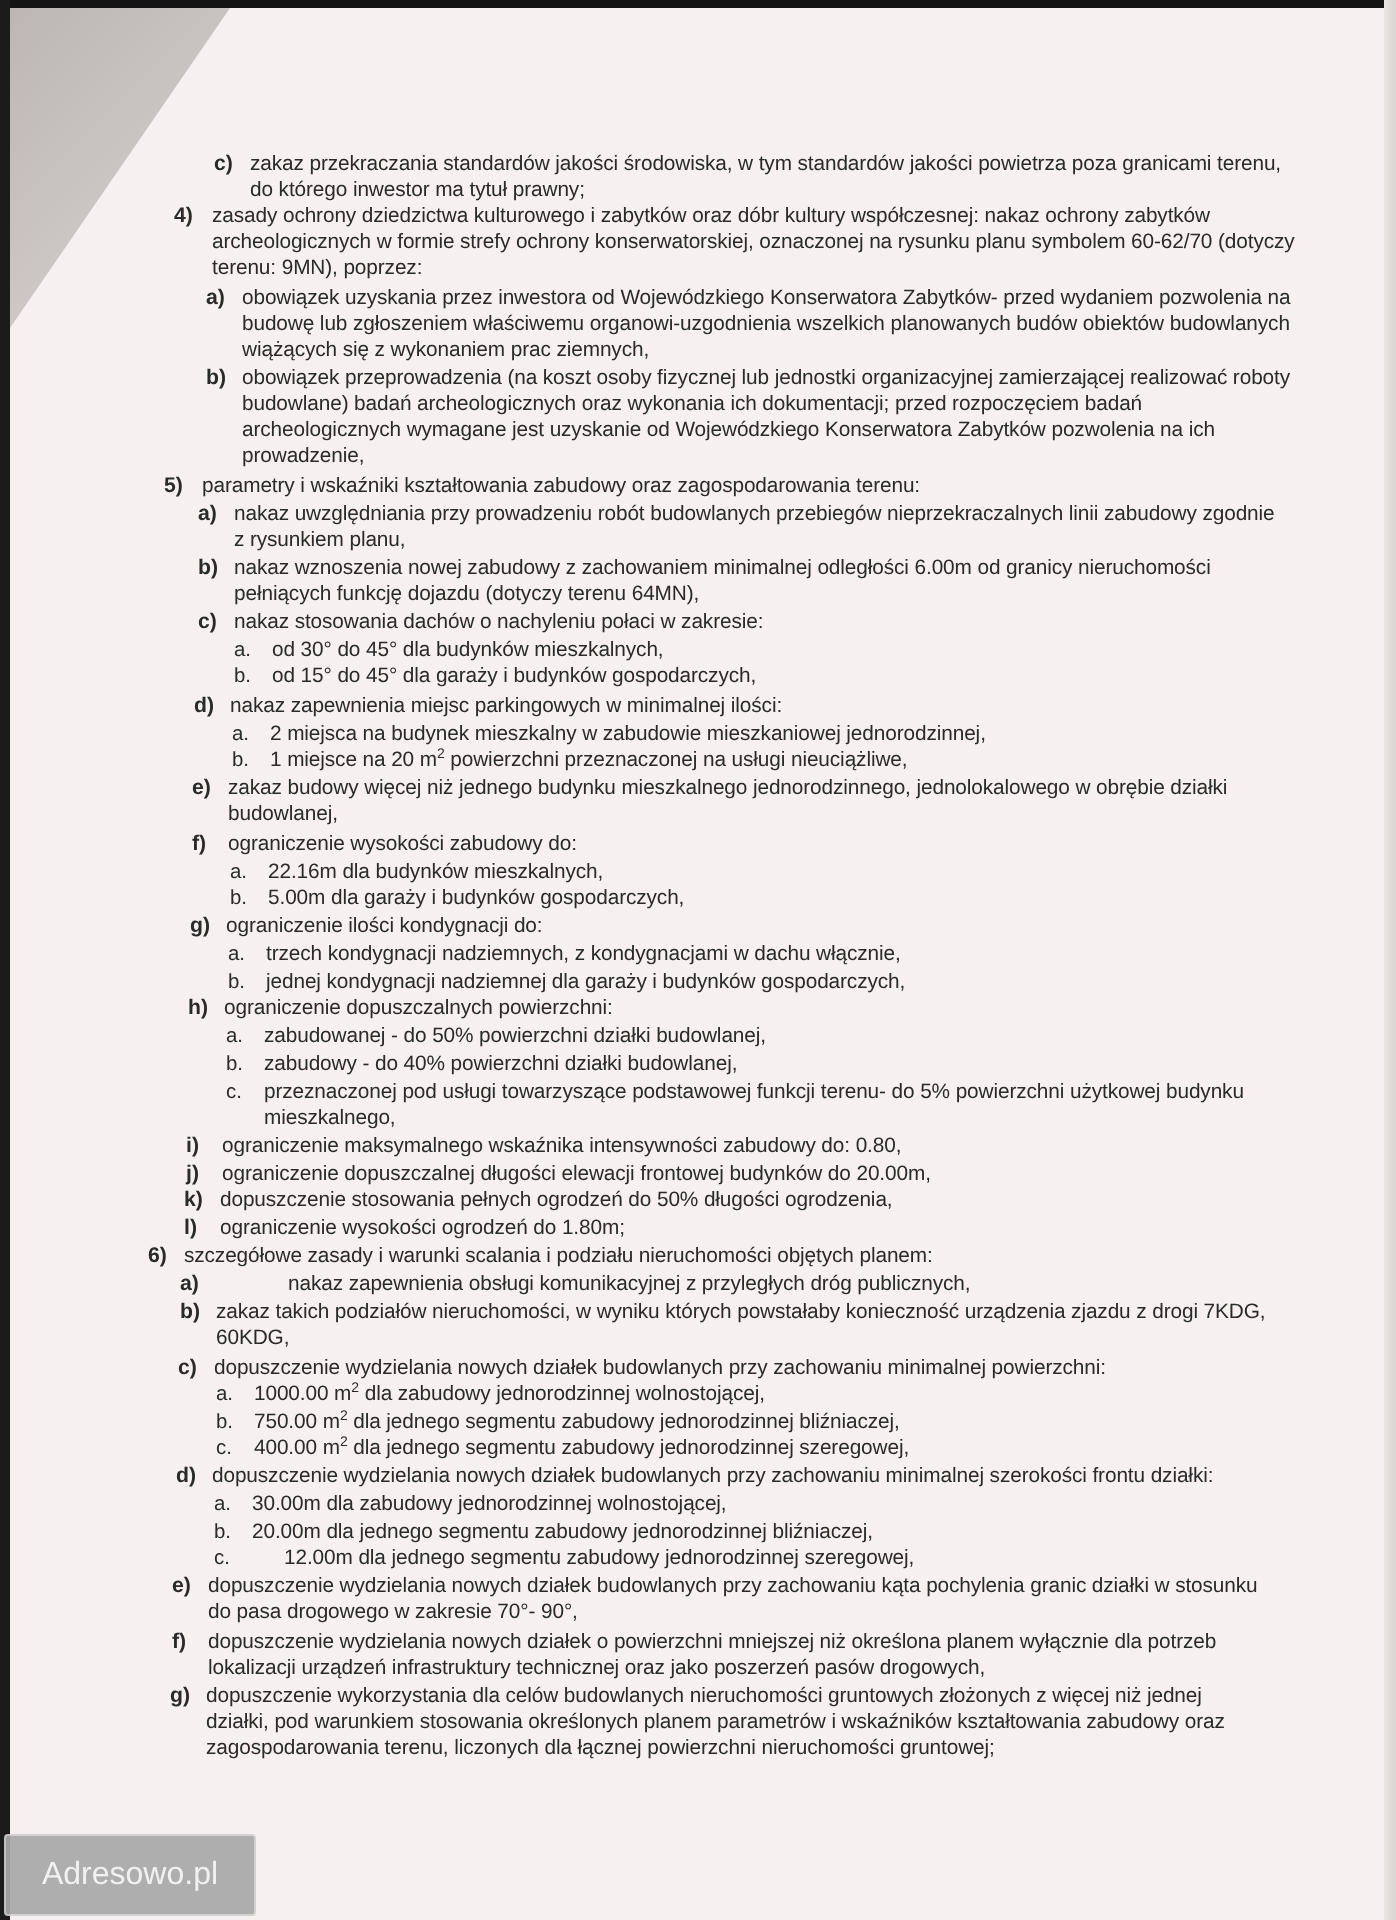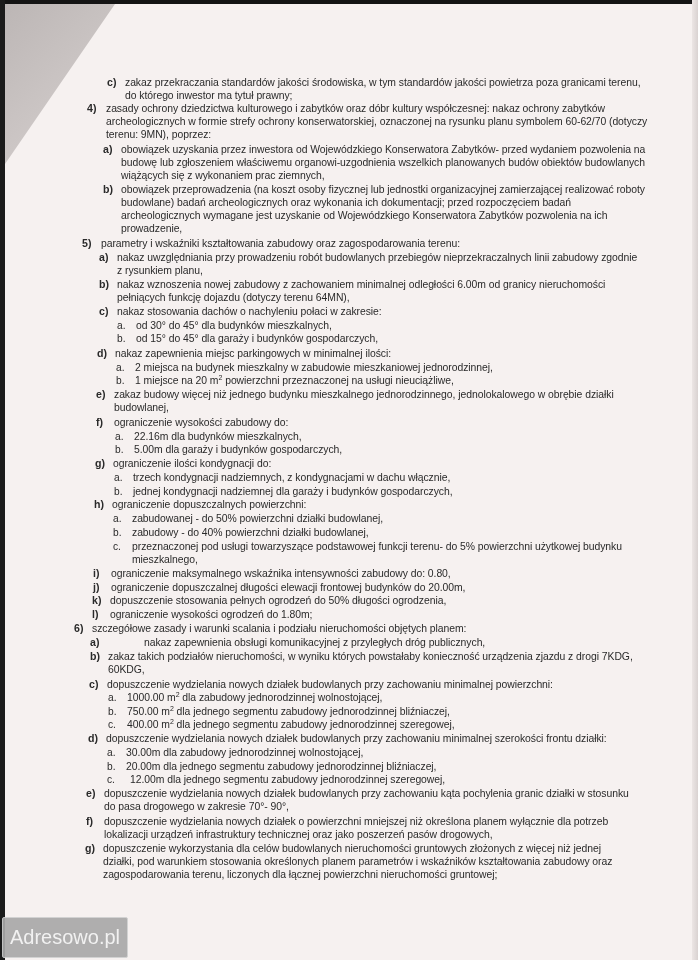--- a/index.html
+++ b/index.html
@@ -19,21 +19,21 @@
     .page {
       position: absolute; left: 0; top: 0; width: 698px; height: 960px;
       color: #2a2a2a; font-size: 10.4px; line-height: 11.6px;
     }
     .txt { position: absolute; white-space: nowrap; letter-spacing: -0.05px; }
     .lbl { position: absolute; font-weight: bold; font-size: 10.6px; }
     .sub { position: absolute; font-size: 10.2px; }
     .watermark {
       position: absolute; left: 2px; top: 917px; width: 124px; height: 39px;
       background: #a9a9a9; border: 1px solid #d0d0d0; border-radius: 2px;
-      color: #f2f2f2; font-size: 20px; line-height: 39px; text-align: center;
+      color: #f2f2f2; font-size: 16px; line-height: 39px; text-align: center;
       opacity: 0.92;
     }
     sup { font-size: 7px; line-height: 0; vertical-align: 4px; }
   </style>
 </head>
 <body>
 
 <div class="frame-top"></div>
 <div class="frame-left"></div>
 <div class="frame-right"></div>
@@ -123,21 +123,21 @@
     <span class="txt" style="left: 127px; top: 706px;">750.00 m<sup>2</sup> dla jednego segmentu zabudowy jednorodzinnej bliźniaczej,</span>
     <span class="sub" style="left: 108px; top: 719px;">c.</span>
     <span class="txt" style="left: 127px; top: 719px;">400.00 m<sup>2</sup> dla jednego segmentu zabudowy jednorodzinnej szeregowej,</span>
     <span class="lbl" style="left: 88px; top: 733px;">d)</span>
     <span class="txt" style="left: 106px; top: 733px;">dopuszczenie wydzielania nowych działek budowlanych przy zachowaniu minimalnej szerokości frontu działki:</span>
     <span class="sub" style="left: 107px; top: 747px;">a.</span>
     <span class="txt" style="left: 126px; top: 747px;">30.00m dla zabudowy jednorodzinnej wolnostojącej,</span>
     <span class="sub" style="left: 107px; top: 761px;">b.</span>
     <span class="txt" style="left: 126px; top: 761px;">20.00m dla jednego segmentu zabudowy jednorodzinnej bliźniaczej,</span>
     <span class="sub" style="left: 107px; top: 774px;">c.</span>
-    <span class="txt" style="left: 130px; top: 774px;">12.00m dla jednego segmentu zabudowy jednorodzinnej szeregowej,</span>
+    <span class="txt" style="left: 142px; top: 774px;">12.00m dla jednego segmentu zabudowy jednorodzinnej szeregowej,</span>
     <span class="lbl" style="left: 86px; top: 788px;">e)</span>
     <span class="txt" style="left: 104px; top: 788px;">dopuszczenie wydzielania nowych działek budowlanych przy zachowaniu kąta pochylenia granic działki w stosunku</span>
     <span class="txt" style="left: 104px; top: 801px;">do pasa drogowego w zakresie 70°- 90°,</span>
     <span class="lbl" style="left: 86px; top: 816px;">f)</span>
     <span class="txt" style="left: 104px; top: 816px;">dopuszczenie wydzielania nowych działek o powierzchni mniejszej niż określona planem wyłącznie dla potrzeb</span>
     <span class="txt" style="left: 104px; top: 829px;">lokalizacji urządzeń infrastruktury technicznej oraz jako poszerzeń pasów drogowych,</span>
     <span class="lbl" style="left: 85px; top: 843px;">g)</span>
     <span class="txt" style="left: 103px; top: 843px;">dopuszczenie wykorzystania dla celów budowlanych nieruchomości gruntowych złożonych z więcej niż jednej</span>
     <span class="txt" style="left: 103px; top: 856px;">działki, pod warunkiem stosowania określonych planem parametrów i wskaźników kształtowania zabudowy oraz</span>
     <span class="txt" style="left: 103px; top: 869px;">zagospodarowania terenu, liczonych dla łącznej powierzchni nieruchomości gruntowej;</span>

